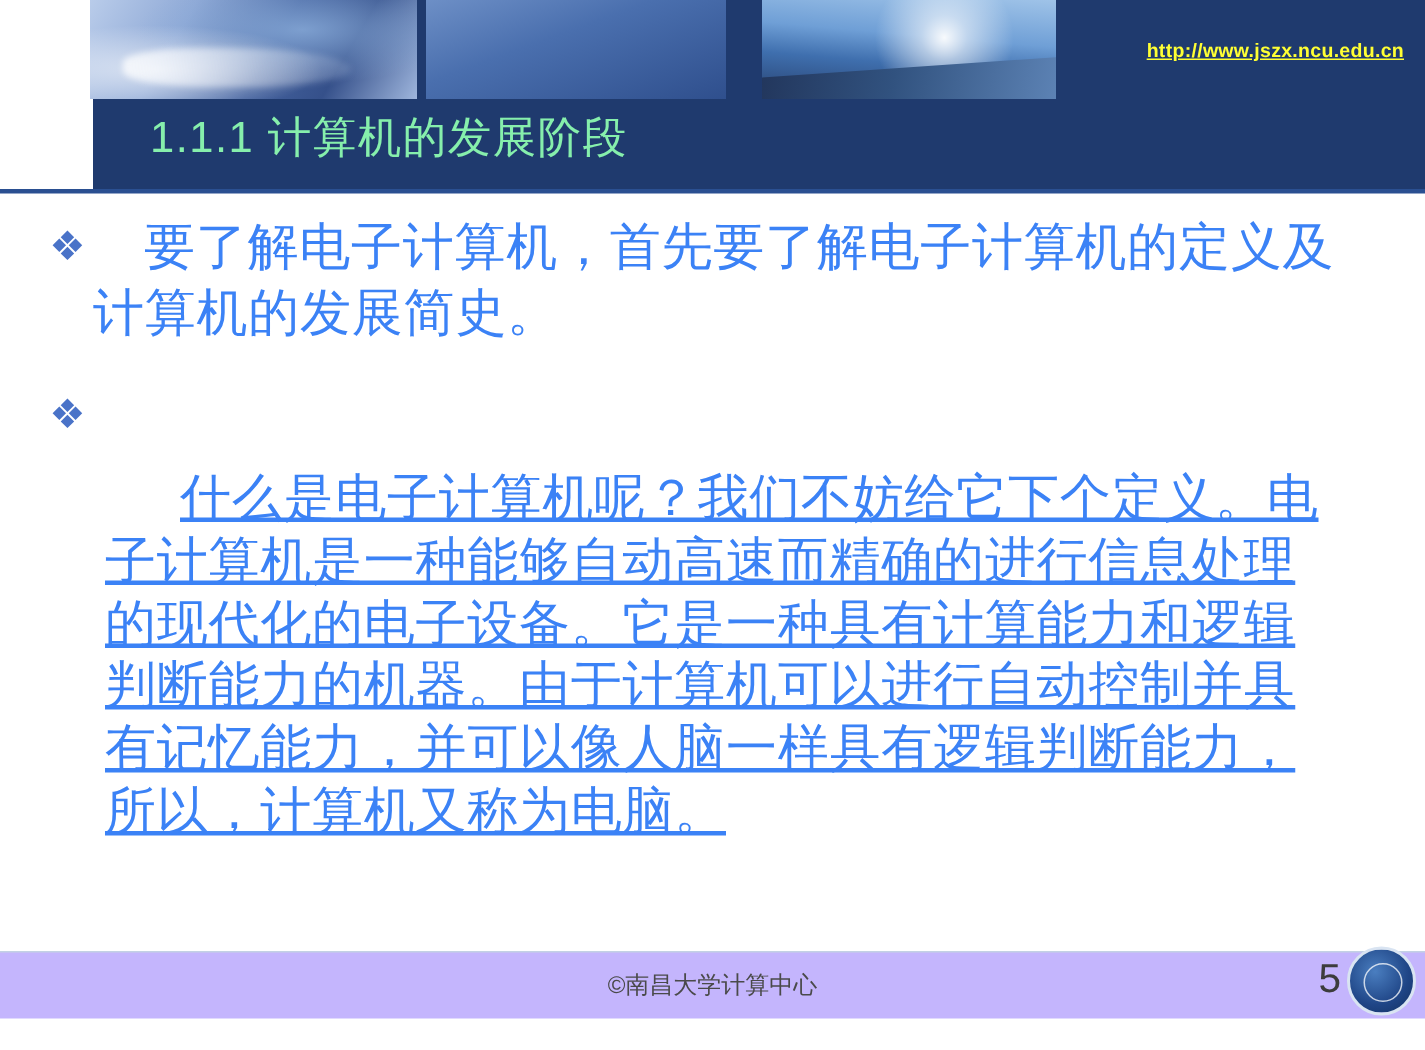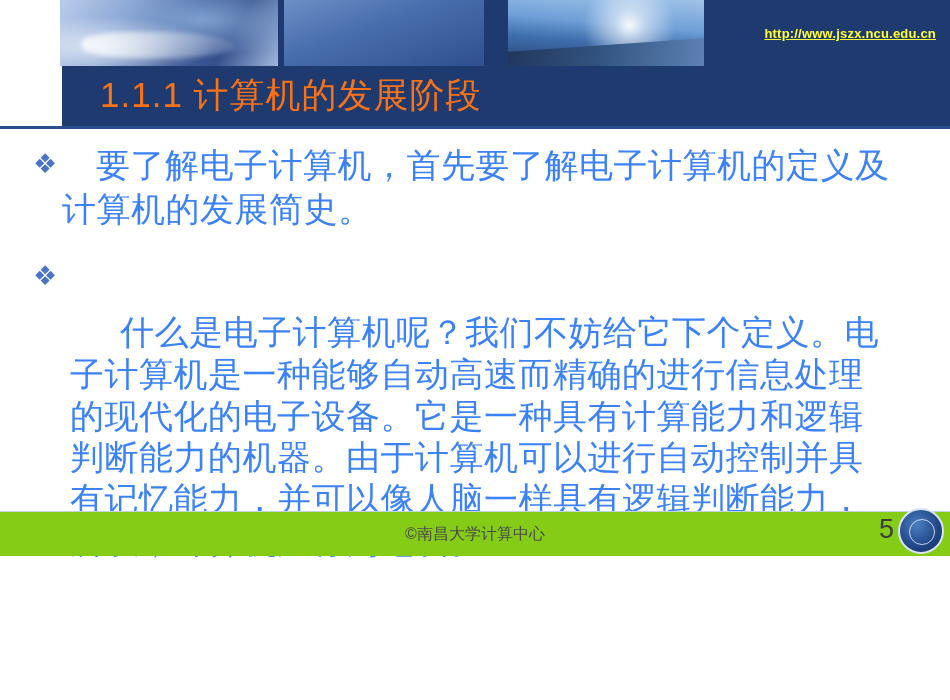--- a/index.html
+++ b/index.html
@@ -9,21 +9,21 @@
   body {
     width: 950px;
     height: 700px;
     overflow: hidden;
     background: #ffffff;
     font-family: "Liberation Sans", sans-serif;
   }
   .slide {
     position: relative;
     width: 950px;
-    height: 556px;
+    height: 696px;
     background: #ffffff;
   }
 
   
   .banner {
     position: absolute;
     top: 0;
     left: 0;
     width: 950px;
     height: 66px;
@@ -110,22 +110,22 @@
     top: 0;
     left: 0;
     width: 62px;
     height: 62px;
     background: #ffffff;
   }
   .title-text {
     position: absolute;
     left: 100px;
     top: 6px;
-    color: #f97316;
-    font-size: 35px;
+    color: #86efac;
+    font-size: 29px;
     font-weight: normal;
     letter-spacing: 1px;
     white-space: nowrap;
   }
   .title-underline {
     position: absolute;
     top: 126px;
     left: 0;
     width: 950px;
     height: 3px;
@@ -175,30 +175,31 @@
   }
   .p3 {
     position: absolute;
     left: 70px;
     top: 176px;
     width: 810px;
   }
   .p3 .para {
     text-indent: 50px;
     line-height: 1.23;
+    text-decoration: underline;
   }
 
   
   .footer-bar {
     position: absolute;
     left: 0;
-    bottom: 0;
+    bottom: 17px;
     width: 950px;
     height: 44px;
-    background: #84cc16;
+    background: #c4b5fd;
     border-top: 1px solid #c3d1e4;
   }
   .footer-text {
     position: absolute;
     left: 0;
     top: 12px;
     width: 950px;
     text-align: center;
     font-size: 16px;
     color: #4a4a4a;

